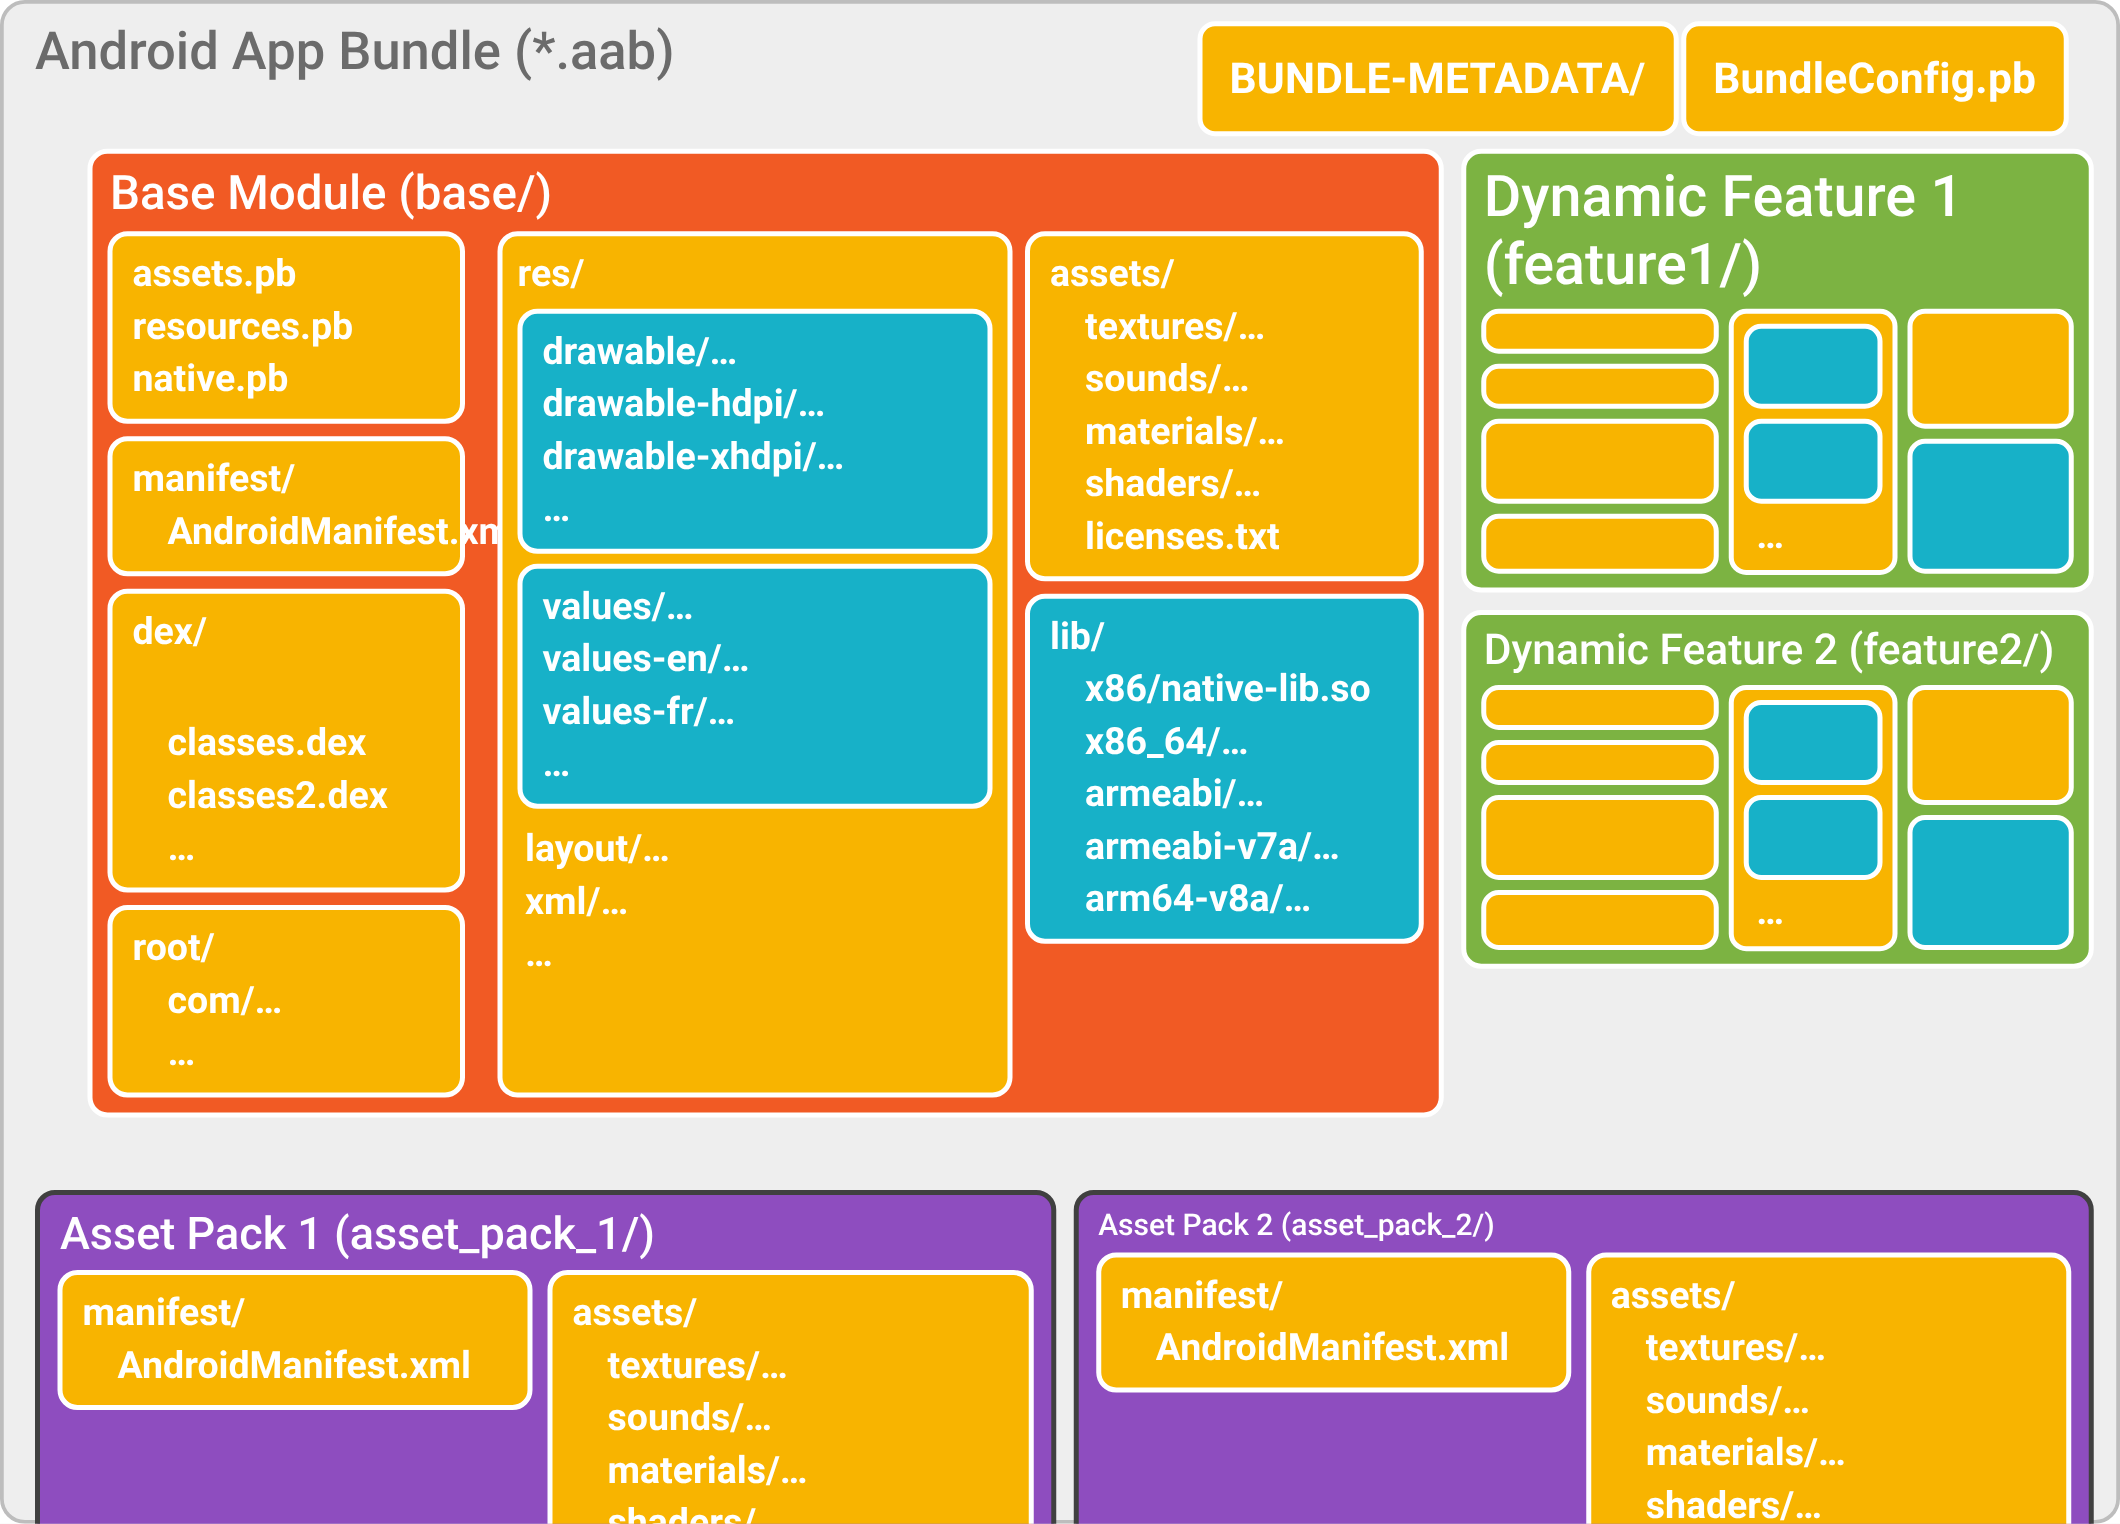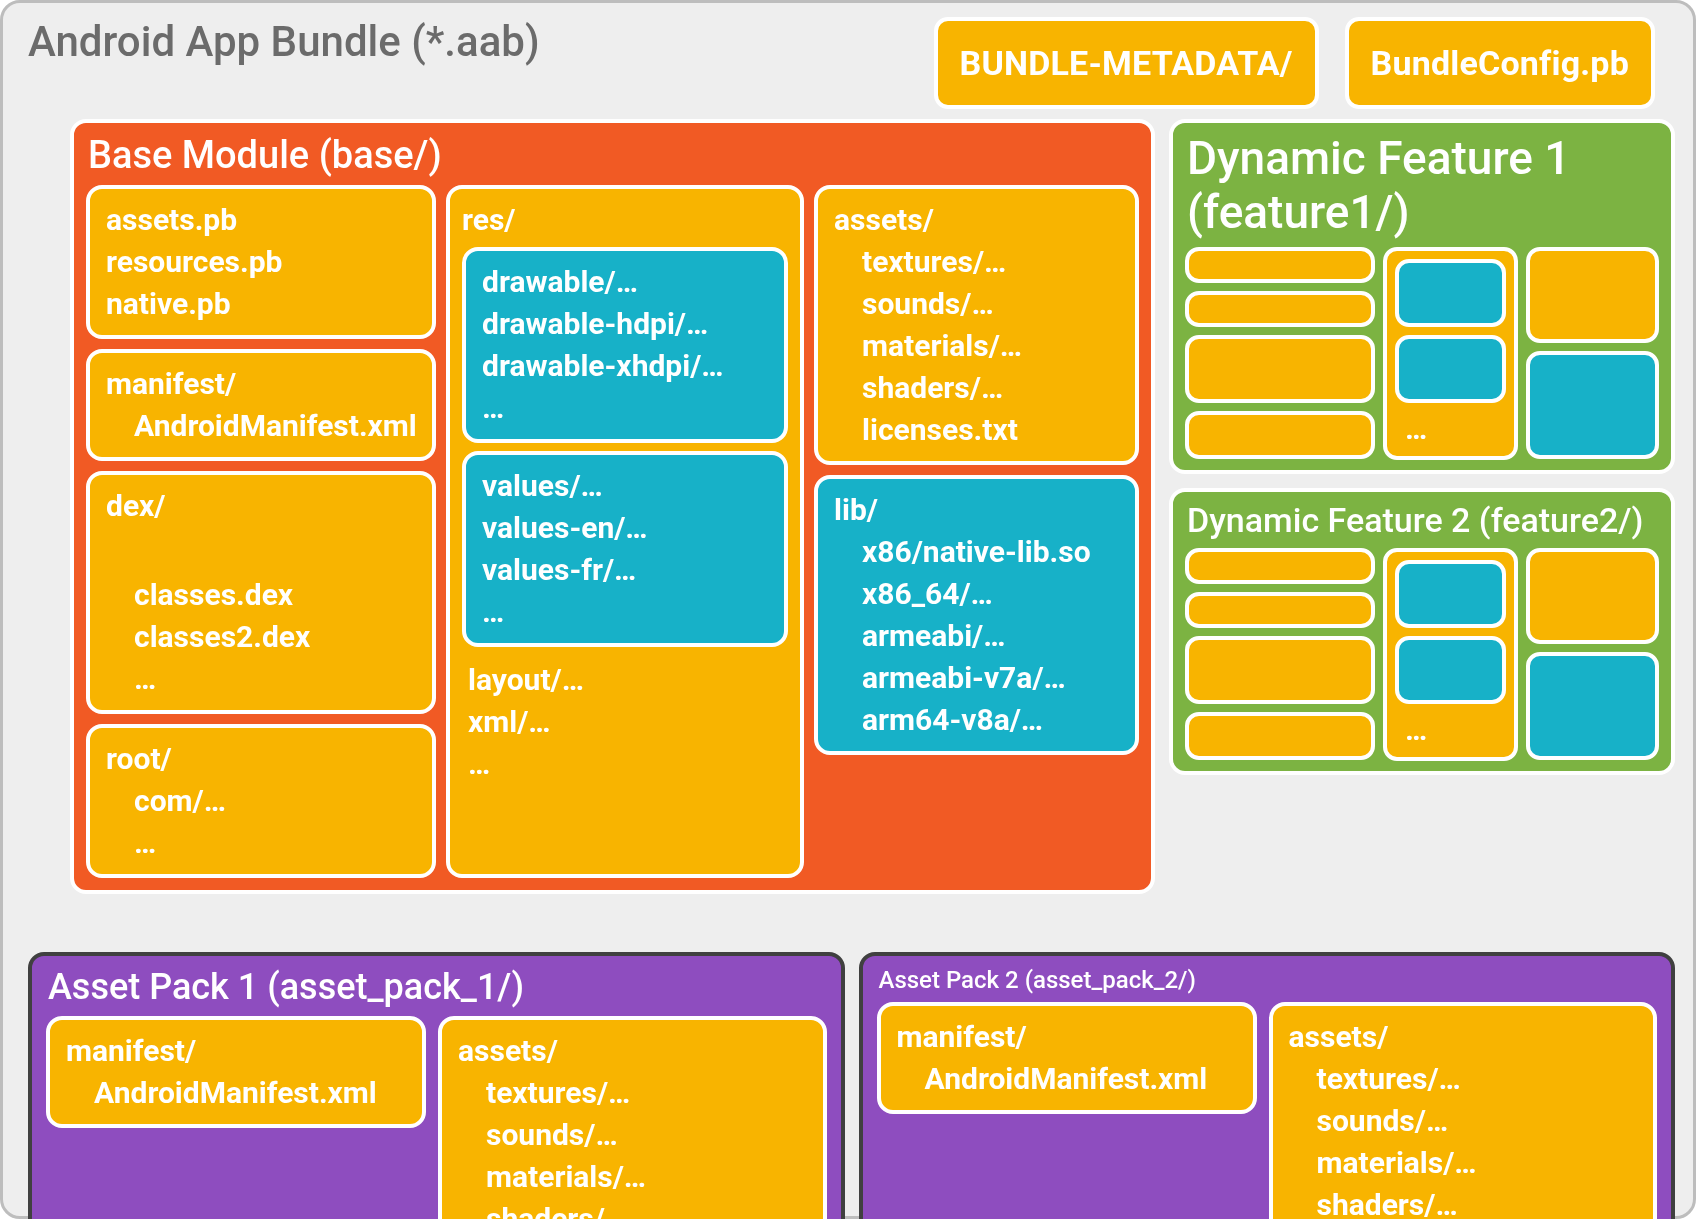--- a/index.html
+++ b/index.html
@@ -14,21 +14,21 @@
     height: 1219px;
     background: #eeeeee;
     border: 3px solid #bdbdbd;
     border-radius: 20px;
     padding: 14px 18px 18px 25px;
     position: relative;
   }
   .top-row {
     display: flex;
     align-items: flex-start;
-    gap: 26px;
+    gap: 2px;
     margin-bottom: 10px;
   }
   .bundle-title {
     color: #6b6b6b;
     font-size: 42px;
     font-weight: 500;
     flex: 1;
   }
   .top-pill {
     background: #f8b400;
@@ -70,25 +70,25 @@
     border-radius: 16px;
     padding: 10px 16px;
     color: #fff;
     font-size: 30px;
     font-weight: 700;
     line-height: 1.4;
   }
   .ybox { background: #f8b400; }
   .bbox { background: #17b1c8; }
   .inner-indent { padding-left: 28px; }
-  .res-outer { width: 358px; }
+  .res-outer { width: 412px; margin-left: 16px; }
   .res-outer .res-title { font-size: 30px; font-weight: 700; color:#fff; margin-bottom:6px;}
   .res-children { display:flex; flex-direction:column; gap:8px; }
   .res-extra { color:#fff; font-size:30px; font-weight:700; padding:4px 0 0 6px; line-height:1.4;}
-  .col1 { width: 350px; }
+  .col1 { width: 286px; }
   .col3 { width: 350px; }
   .dyn-col { display:flex; flex-direction:column; gap:14px; flex:1; }
   .dyn-panel {
     background: #7cb342;
     border: 4px solid #fff;
     border-radius: 16px;
     padding: 8px 12px 10px 12px;
   }
   .dyn-grid { display:flex; gap:8px; }
   .dyn-c { display:flex; flex-direction:column; gap:8px; }

